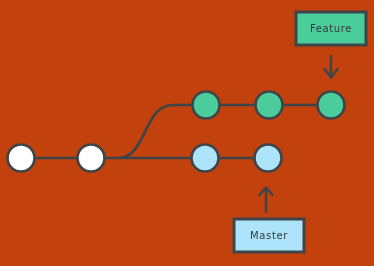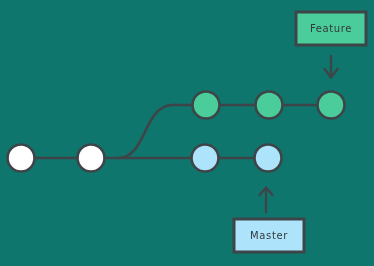--- a/index.html
+++ b/index.html
@@ -10,21 +10,21 @@
     width: 374px;
     height: 266px;
     background: #f4f4f4;
     font-family: "DejaVu Sans", sans-serif;
     overflow: hidden;
   }
   #diagram-root {
     position: relative;
     width: 374px;
     height: 266px;
-    background: #0f766e;
+    background: #c2410c;
   }
   #git-graph-svg {
     position: absolute;
     left: 0;
     top: 0;
     width: 374px;
     height: 266px;
     display: block;
   }
   .branch-label-text {

